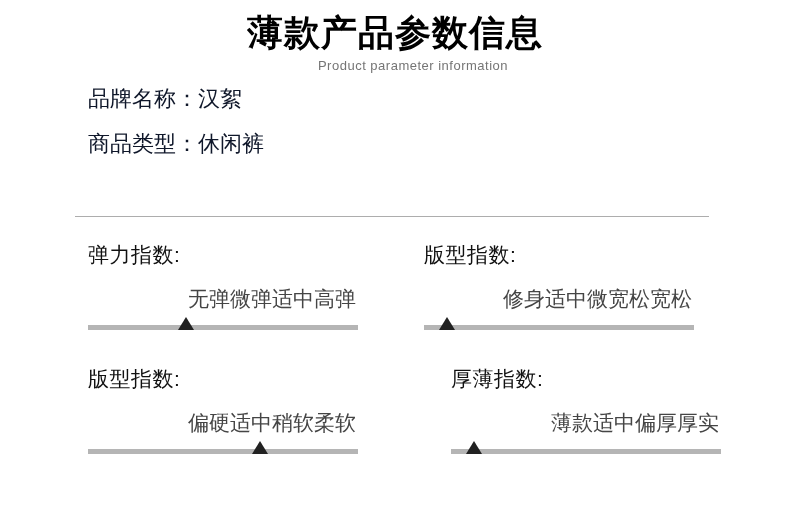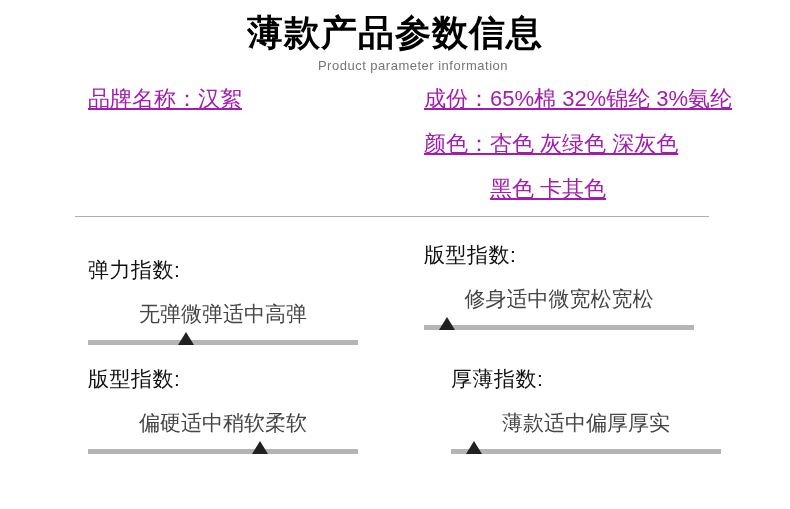--- a/index.html
+++ b/index.html
@@ -50,53 +50,52 @@
 
   
   .info-col { position: absolute; top: 87px; }
   .info-col-left { left: 88px; }
   .info-col-right { left: 424px; }
   .info-row {
     display: flex;
     font-size: 22px;
     line-height: 24px;
     margin-bottom: 21px;
-    color: #a21caf;
+    color: #0f172a;
     white-space: nowrap;
-    text-decoration: underline;
   }
   .info-value-line { line-height: 24px; margin-bottom: 21px; white-space: nowrap; }
 
   
   .divider {
     position: absolute;
     top: 216px;
     left: 75px;
     width: 634px;
     height: 1px;
     background: var(--divider);
   }
 
   
   .index-section { position: absolute; width: 270px; }
-  .index-section.sec0 { left: 88px;  top: 243px; margin-top: 15px; }
+  .index-section.sec0 { left: 88px;  top: 243px; }
   .index-section.sec1 { left: 424px; top: 243px; }
   .index-section.sec2 { left: 88px;  top: 367px; }
   .index-section.sec3 { left: 424px; top: 367px; margin-left: 27px; }
 
   .index-label {
     font-size: 21px;
     line-height: 24px;
     color: #111111;
     margin-bottom: 20px;
     letter-spacing: 0.5px;
   }
   .index-options {
     display: flex;
-    justify-content: center;
+    justify-content: flex-end;
     font-size: 21px;
     line-height: 24px;
     color: #454545;
     margin-bottom: 14px;
     padding: 0 2px;
   }
   .index-bar {
     position: relative;
     height: 5px;
     background: var(--bar);
@@ -118,35 +117,26 @@
 <div class="page">
 
   <div class="page-title">薄款产品参数信息</div>
   <div class="page-subtitle">Product parameter information</div>
 
   <div class="info-col info-col-left">
     <div class="info-row">
       <span>品牌名称：</span>
       <span>汉絮</span>
     </div>
+    <div class="info-row">
+      <span>商品类型：</span>
+      <span>休闲裤</span>
+    </div>
   </div>
 
-  <div class="info-col info-col-right">
-    <div class="info-row">
-      <span>成份：</span>
-      <span>65%棉 32%锦纶 3%氨纶</span>
-    </div>
-    <div class="info-row">
-      <span>颜色：</span>
-      <div>
-        <div class="info-value-line">杏色 灰绿色 深灰色</div>
-        <div class="info-value-line">黑色 卡其色</div>
-      </div>
-    </div>
-  </div>
 
   <div class="divider"></div>
 
   <div class="index-section sec0">
     <div class="index-label">弹力指数:</div>
     <div class="index-options">
       <span class="opt">无弹</span>
       <span class="opt">微弹</span>
       <span class="opt">适中</span>
       <span class="opt">高弹</span>

